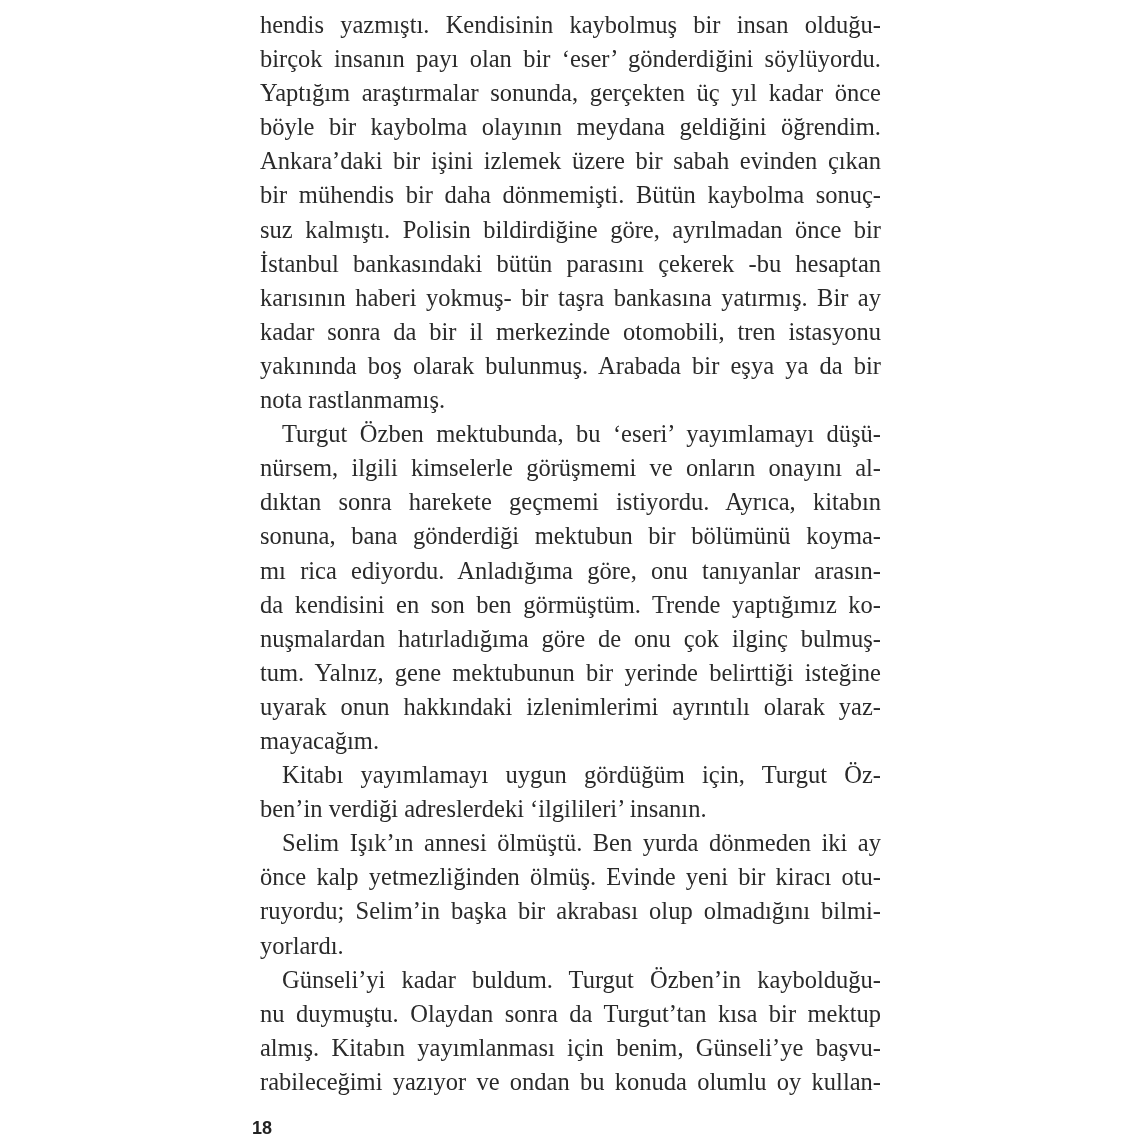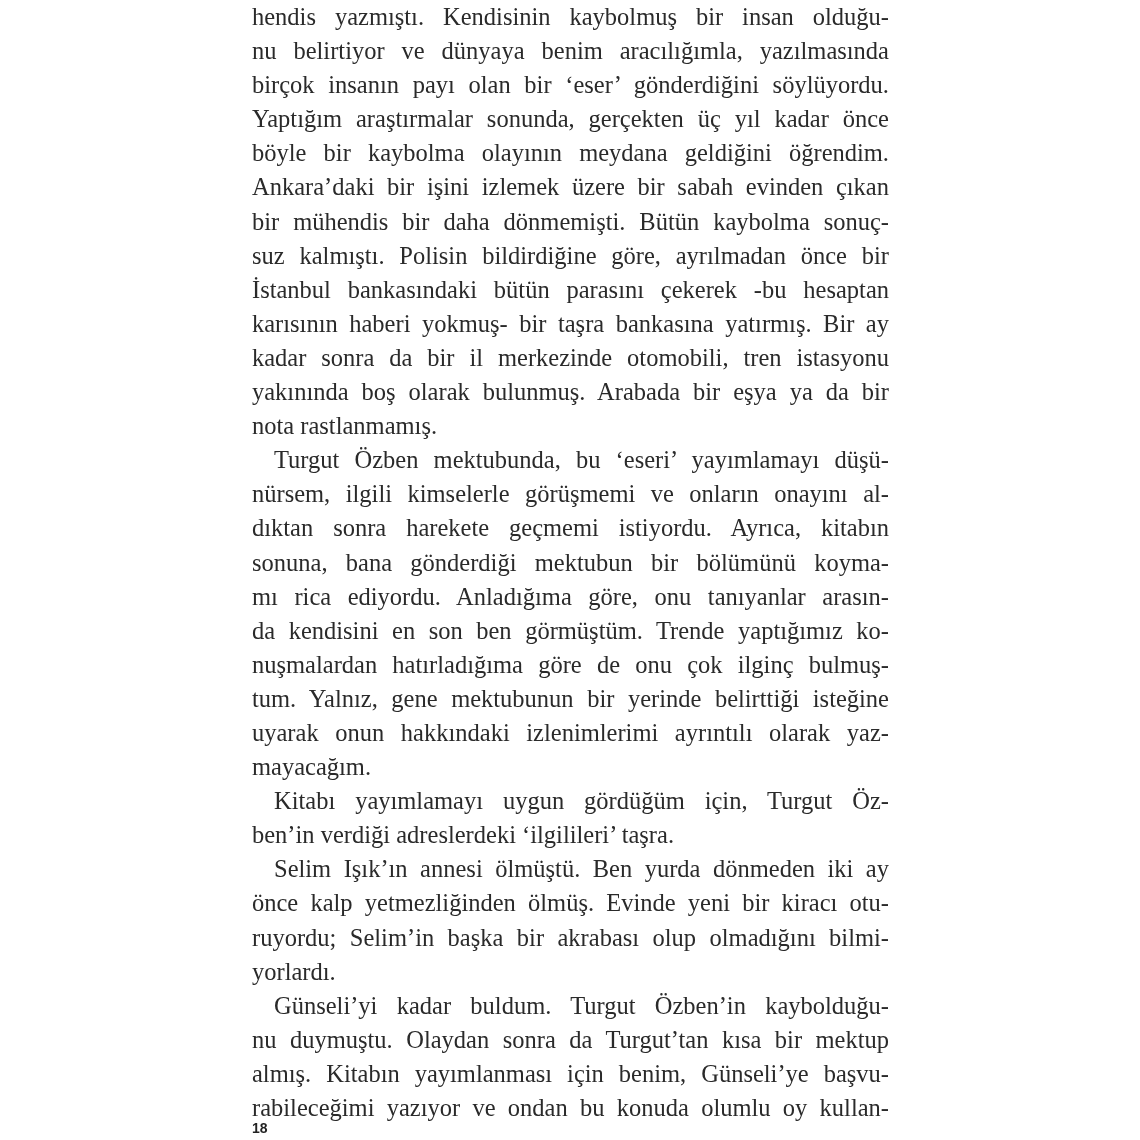--- a/index.html
+++ b/index.html
@@ -17,21 +17,21 @@
       position: absolute;
       left: 252px;
       top: 0px;
       width: 637px;
     }
     .text-block {
       font-family: "Liberation Serif", "DejaVu Serif", serif;
       font-size: 24.5px;
       line-height: 34.1px;
       color: #2a2a2a;
-      margin: 0;
+      margin: 8px;
       padding: 0;
     }
     .line {
       display: block;
       white-space: nowrap;
       text-align: justify;
       text-align-last: justify;
       height: 34.1px;
     }
     .line.last {
@@ -39,32 +39,31 @@
     }
     .line.indent {
       padding-left: 22px;
     }
     .page-number {
       position: absolute;
       left: 252px;
       top: 1118px;
       font-family: "Liberation Sans", "DejaVu Sans", sans-serif;
       font-weight: bold;
-      font-size: 14px;
+      font-size: 18px;
       color: #222222;
       line-height: 20px;
     }
   </style>
 </head>
 <body>
 
 <div class="page">
   <div class="text-block" id="text-block">
       <span class="line">hendis yazmıştı. Kendisinin kaybolmuş bir insan olduğu-</span>
-      <span class="line">nu belirtiyor ve dünyaya benim aracılığımla, yazılmasında</span>
       <span class="line">birçok insanın payı olan bir ‘eser’ gönderdiğini söylüyordu.</span>
       <span class="line">Yaptığım araştırmalar sonunda, gerçekten üç yıl kadar önce</span>
       <span class="line">böyle bir kaybolma olayının meydana geldiğini öğrendim.</span>
       <span class="line">Ankara’daki bir işini izlemek üzere bir sabah evinden çıkan</span>
       <span class="line">bir mühendis bir daha dönmemişti. Bütün kaybolma sonuç-</span>
       <span class="line">suz kalmıştı. Polisin bildirdiğine göre, ayrılmadan önce bir</span>
       <span class="line">İstanbul bankasındaki bütün parasını çekerek -bu hesaptan</span>
       <span class="line">karısının haberi yokmuş- bir taşra bankasına yatırmış. Bir ay</span>
       <span class="line">kadar sonra da bir il merkezinde otomobili, tren istasyonu</span>
       <span class="line">yakınında boş olarak bulunmuş. Arabada bir eşya ya da bir</span>
@@ -73,21 +72,21 @@
       <span class="line">nürsem, ilgili kimselerle görüşmemi ve onların onayını al-</span>
       <span class="line">dıktan sonra harekete geçmemi istiyordu. Ayrıca, kitabın</span>
       <span class="line">sonuna, bana gönderdiği mektubun bir bölümünü koyma-</span>
       <span class="line">mı rica ediyordu. Anladığıma göre, onu tanıyanlar arasın-</span>
       <span class="line">da kendisini en son ben görmüştüm. Trende yaptığımız ko-</span>
       <span class="line">nuşmalardan hatırladığıma göre de onu çok ilginç bulmuş-</span>
       <span class="line">tum. Yalnız, gene mektubunun bir yerinde belirttiği isteğine</span>
       <span class="line">uyarak onun hakkındaki izlenimlerimi ayrıntılı olarak yaz-</span>
       <span class="line last">mayacağım.</span>
       <span class="line indent">Kitabı yayımlamayı uygun gördüğüm için, Turgut Öz-</span>
-      <span class="line last">ben’in verdiği adreslerdeki ‘ilgilileri’ taşra.</span>
+      <span class="line last">ben’in verdiği adreslerdeki ‘ilgilileri’ insanın.</span>
       <span class="line indent">Selim Işık’ın annesi ölmüştü. Ben yurda dönmeden iki ay</span>
       <span class="line">önce kalp yetmezliğinden ölmüş. Evinde yeni bir kiracı otu-</span>
       <span class="line">ruyordu; Selim’in başka bir akrabası olup olmadığını bilmi-</span>
       <span class="line last">yorlardı.</span>
       <span class="line indent">Günseli’yi kadar buldum. Turgut Özben’in kaybolduğu-</span>
       <span class="line">nu duymuştu. Olaydan sonra da Turgut’tan kısa bir mektup</span>
       <span class="line">almış. Kitabın yayımlanması için benim, Günseli’ye başvu-</span>
       <span class="line">rabileceğimi yazıyor ve ondan bu konuda olumlu oy kullan-</span>
     </div>
 </div>

